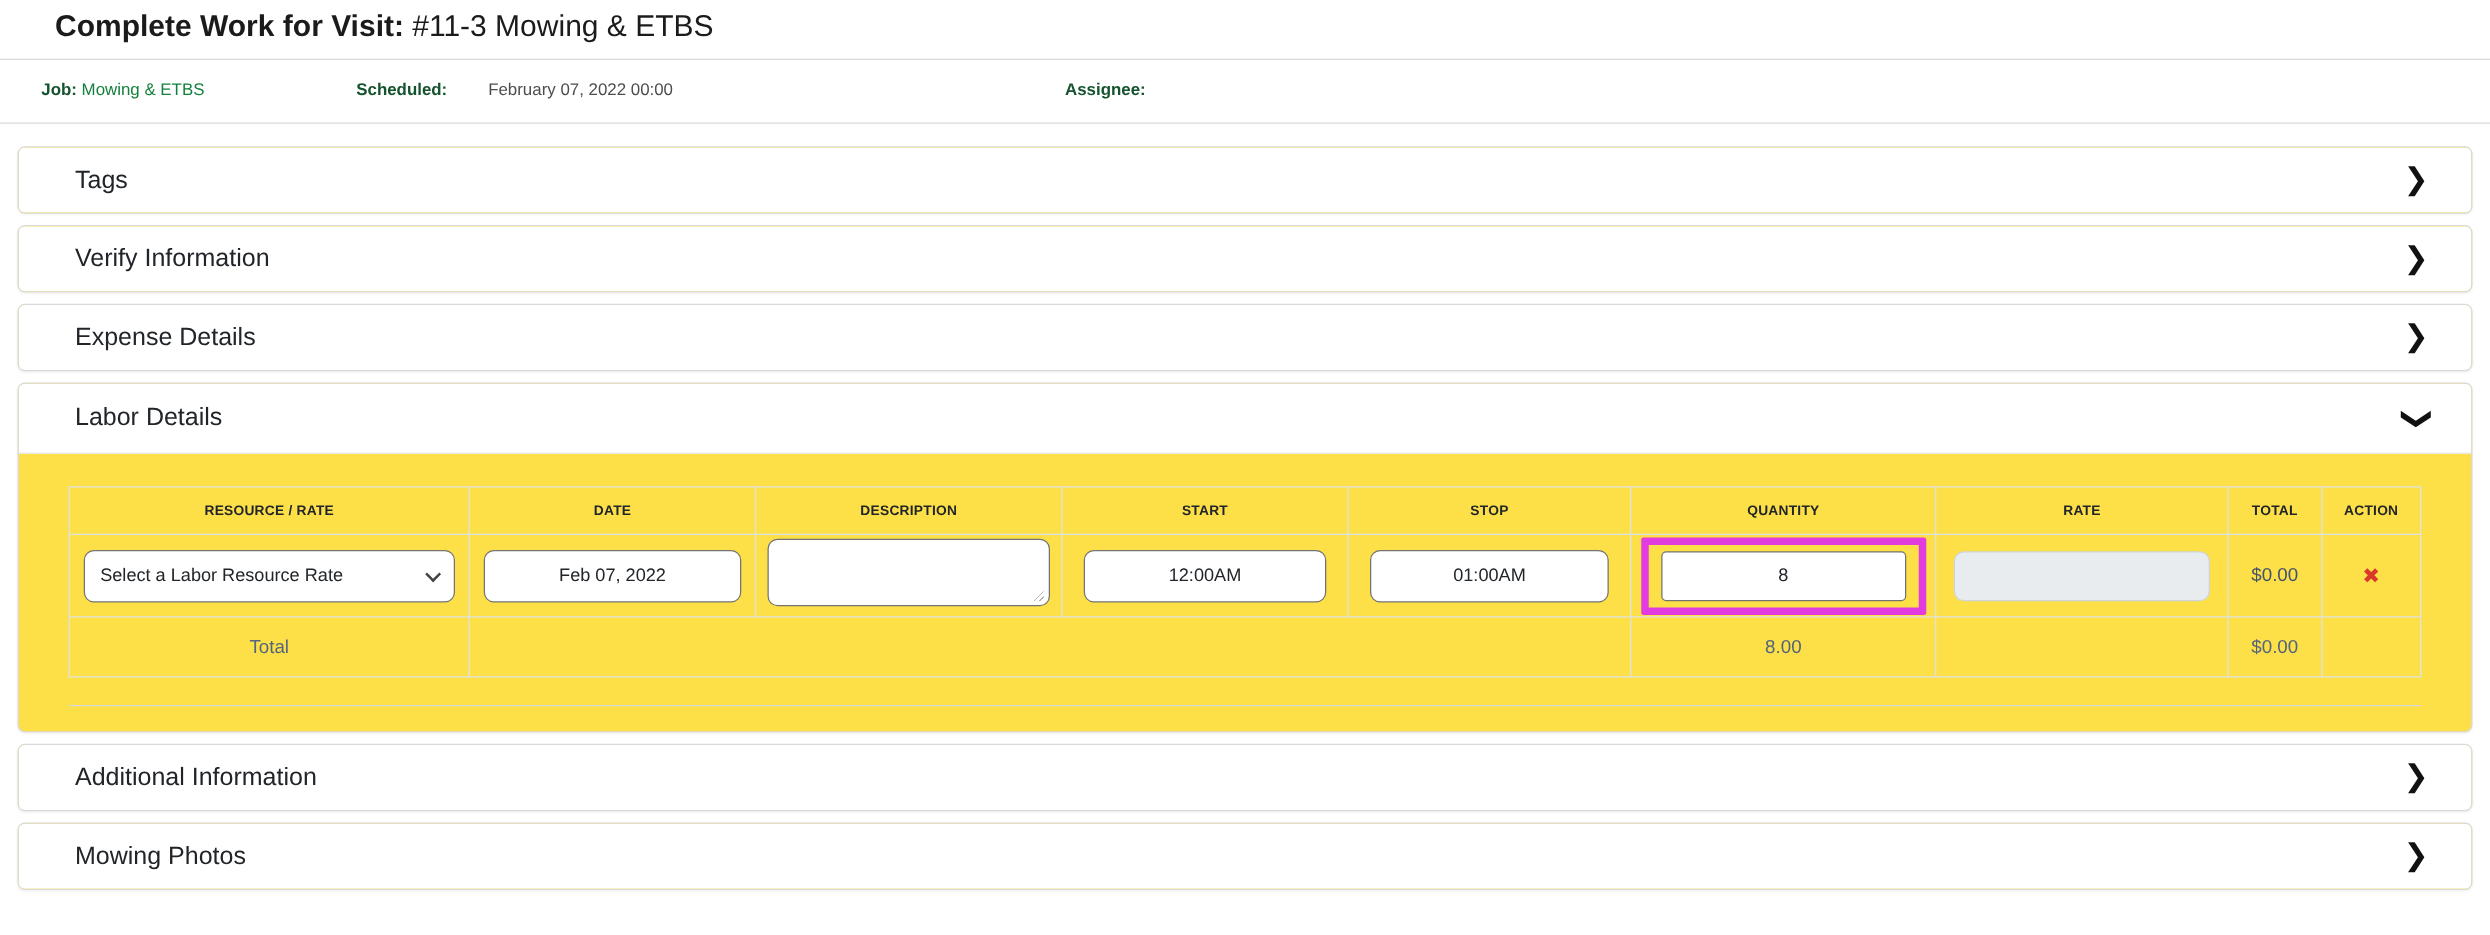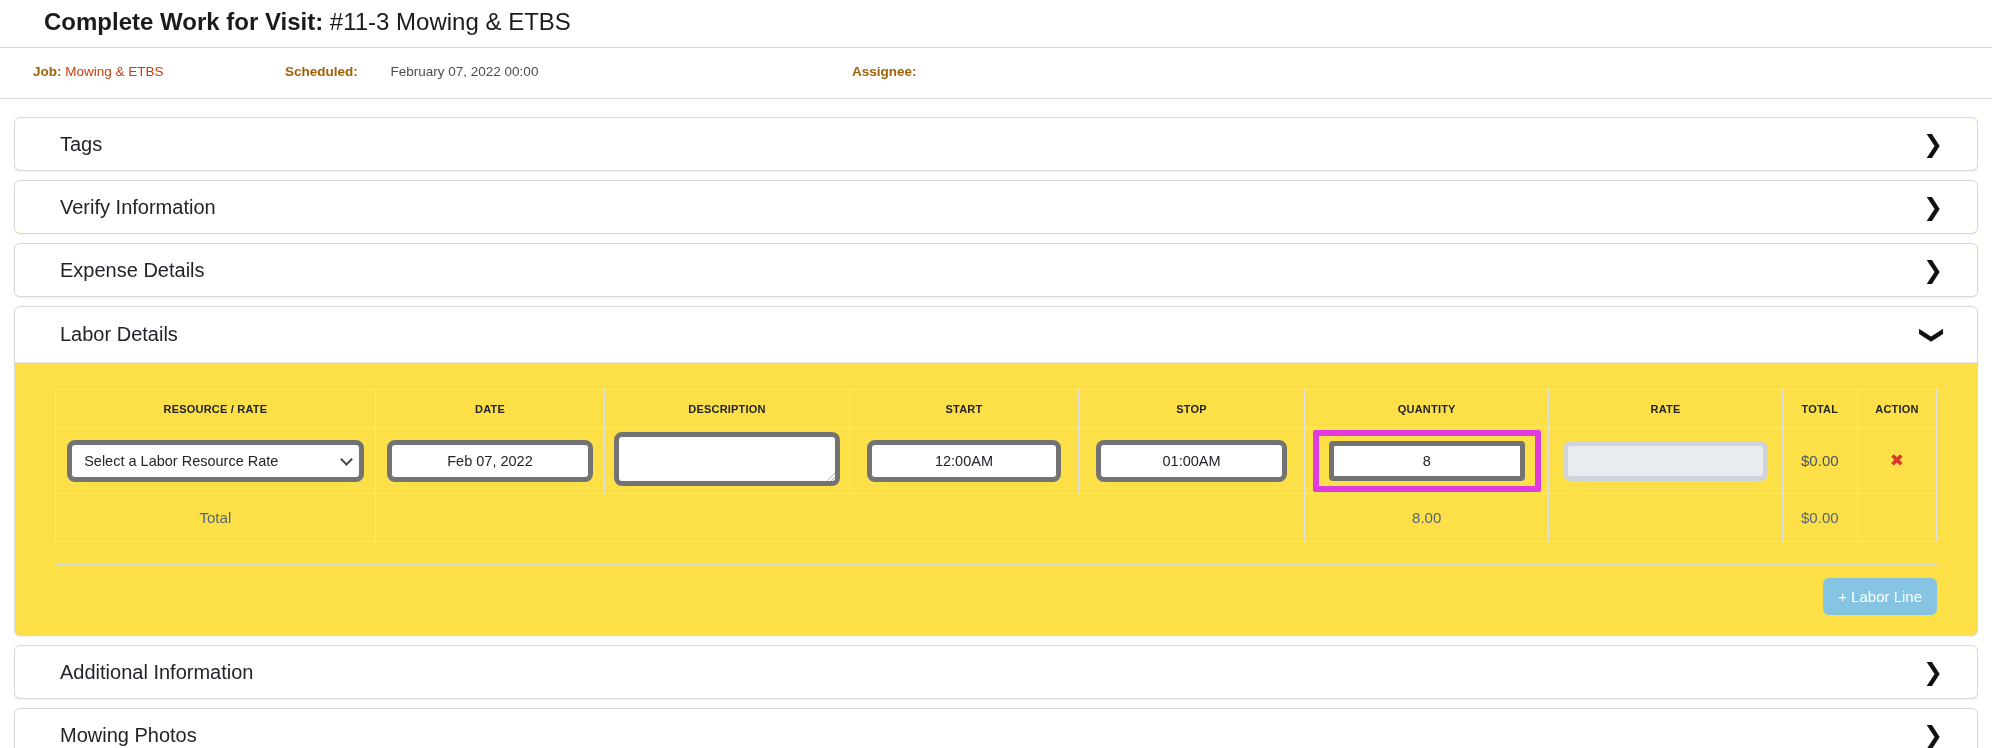--- a/index.html
+++ b/index.html
@@ -7,23 +7,23 @@
     font-family:"Liberation Sans","DejaVu Sans",sans-serif; color:#212529; }
 
   
   .page-title { margin:6px 0 0 44px; font-size:24px; line-height:1.3; color:#1b1b1b; font-weight:400; white-space:nowrap; }
   .page-title .bold { font-weight:700; }
 
   
   .info-bar { position:relative; margin-top:10px; height:52px;
     border-top:1px solid #d7d7d7; border-bottom:1px solid #dadada; }
   .info-item { position:absolute; top:16px; font-size:13.5px; white-space:nowrap; }
-  .info-item .lbl { font-weight:700; color:#a16207; }
+  .info-item .lbl { font-weight:700; color:#14532d; }
   .info-item .val { color:#4d4d4d;margin-left:29px; }
-  .info-item a.link { color:#c2410c; text-decoration:none; }
+  .info-item a.link { color:#15803d; text-decoration:none; }
   .info-job { left:33px; } .info-sched { left:285px; } .info-assignee { left:852px; }
 
   
   .sections { margin:18px 14px 0 14px; }
   .card { border:1px solid #d9d9d9; border-radius:6px; background:#fde047;
     box-shadow:0 1px 2px rgba(0,0,0,0.05); margin-bottom:9px; overflow:hidden; }
   .card-header { display:flex; align-items:center; height:52px; padding:0 34px 0 45px; cursor:pointer; background:#fff; }
   .card-header .sec-label { font-size:20px; color:#212529; }
   .chev { margin-left:auto; font-size:24px; font-weight:700; color:#111; line-height:1; }
   .chev.down { transform:rotate(90deg); }
@@ -36,21 +36,21 @@
   .labor th, .labor td { border:1px solid #dee2e6; text-align:center; vertical-align:middle; }
   .labor th { height:38px; font-size:11px; font-weight:700; color:#212529; letter-spacing:.2px; }
   .labor td.row-cell { height:66px; }
   .labor td.total-cell { height:48px; font-size:15px; color:#54657d; }
 
   col.c-resource{width:17.0%} col.c-date{width:12.2%} col.c-desc{width:13.0%}
   col.c-start{width:12.2%} col.c-stop{width:12.0%} col.c-qty{width:13.0%}
   col.c-rate{width:12.4%} col.c-total{width:4.0%} col.c-action{width:4.2%}
 
   
-  .ctl { border:5px solid #737373; border-radius:8px; background:#fff; font-family:inherit;
+  .ctl { border:1px solid #737373; border-radius:8px; background:#fff; font-family:inherit;
     font-size:14.5px; color:#212529; height:42px; outline:none; }
   .select-wrap { position:relative; display:inline-block; width:93%; }
   select.ctl { width:100%; padding:0 26px 0 12px; appearance:none; -webkit-appearance:none; -moz-appearance:none; text-align:left; }
   .caret { position:absolute; right:13px; top:15px; width:9px; height:9px; pointer-events:none;
     border-right:2px solid #444; border-bottom:2px solid #444; transform:rotate(45deg); }
   input.ctl { text-align:center; }
   .date-input { width:90%; }
   .time-input { width:85%; }
   .desc-wrap { position:relative; display:inline-block; width:93%; }
   textarea.ctl { width:100%; height:54px; resize:none; border-radius:8px; }
@@ -188,23 +188,20 @@
             <td class="total-cell" colspan="4"></td>
             <td class="total-cell">8.00</td>
             <td class="total-cell"></td>
             <td class="total-cell">$0.00</td>
             <td class="total-cell"></td>
           </tr>
         </tbody>
       </table>
 
       <hr class="labor-divider">
-      <div class="btn-row">
-        <button class="add-labor-btn">+ Labor Line</button>
-      </div>
 
     </div>
   </div>
 
   <div class="card">
     <div class="card-header">
       <span class="sec-label">Additional Information</span>
       <span class="chev">❯</span>
     </div>
   </div>

